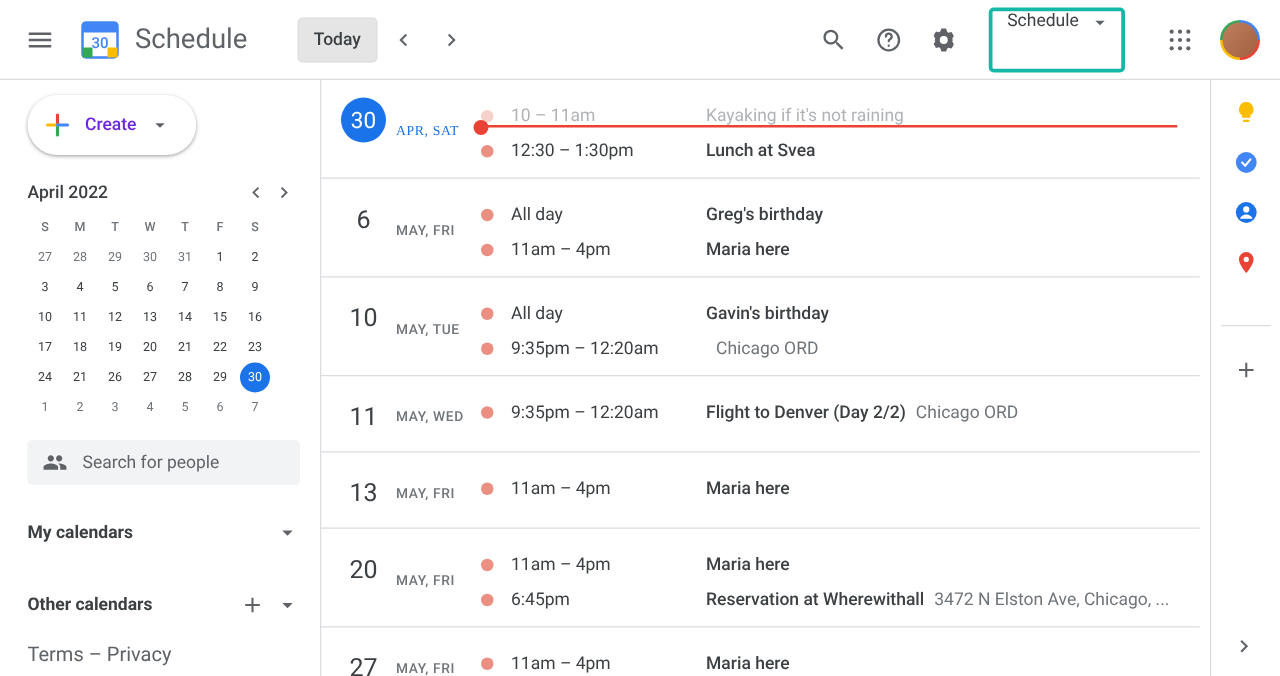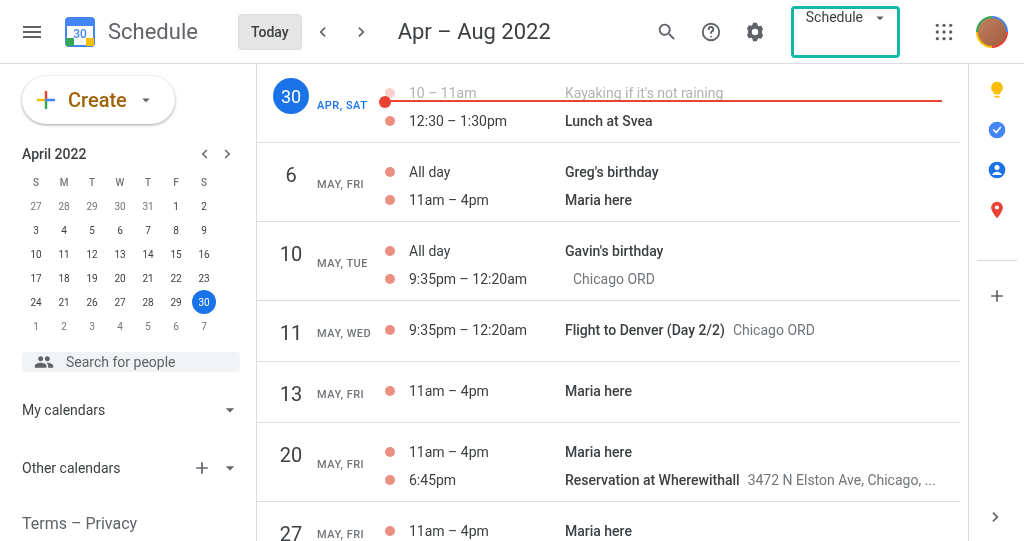--- a/index.html
+++ b/index.html
@@ -23,49 +23,49 @@
 .avatar { width: 32px; height: 32px; border-radius: 50%; margin-left: 8px; margin-right: 8px; cursor: pointer; background: conic-gradient(#4285f4 0 25%, #ea4335 0 50%, #fbbc04 0 75%, #34a853 0 100%); padding: 2px; }
 .avatar-inner { width: 100%; height: 100%; border-radius: 50%; background: linear-gradient(135deg, #c08060, #a06040); }
 
 
 .main { display: flex; height: calc(541px - 64px); position: relative; }
 
 
 .sidebar { width: 256px; padding: 12px 16px 0 22px; display:flex; flex-direction:column; }
 .create-btn { display: inline-flex; align-items: center; height: 48px; padding: 0 20px 0 12px; border-radius: 24px; box-shadow: 0 1px 2px rgba(60,64,67,.3), 0 1px 3px 1px rgba(60,64,67,.15); cursor: pointer; background: #fff; width: fit-content; margin-bottom: 14px; }
 .create-plus { width: 24px; height: 24px; margin-right: 10px; }
-.create-label { font-size: 20px; font-weight: 500; color: #a16207; margin-right: 10px;}
+.create-label { font-size: 14px; font-weight: 500; color: #6d28d9; margin-right: 10px;}
 .mini-cal-head { display: flex; align-items: center; justify-content: space-between; margin-top: 4px; }
 .mini-month { font-size: 14px; color: #3c4043; font-weight: 500; }
 .mini-nav { display: flex; }
 .mini-chev { width: 24px; height: 24px; display: flex; align-items: center; justify-content: center; cursor: pointer; color: #5f6368; border-radius:50%; }
 .mini-grid { margin-top: 4px; }
 .mini-row { display: flex; }
 .mini-cell { width: 28px; height: 24px; display: flex; align-items: center; justify-content: center; font-size: 10px; color: #70757a; cursor: pointer; border-radius: 50%; }
 .mini-cell.head { color: #70757a; font-size: 10px; font-weight: 500; cursor:default;}
 .mini-cell.cur { color: #3c4043; }
 .mini-cell.today { background: #1a73e8; color: #fff; width: 24px; height: 24px; margin: 0 2px; }
-.search-people { height: 20px; background: #f1f3f4; border-radius: 4px; display: flex; align-items: center; padding: 0 12px; margin-top: 14px; cursor: text; }
+.search-people { height: 36px; background: #f1f3f4; border-radius: 4px; display: flex; align-items: center; padding: 0 12px; margin-top: 14px; cursor: text; }
 .search-people span.icon { margin-right: 12px; color: #5f6368; display:flex; }
 .search-people span.ph { color: #5f6368; font-size: 14px; }
 .cal-section { display: flex; align-items: center; justify-content: space-between; height: 40px; margin-top: 18px; cursor: pointer; }
-.cal-section .lbl { font-size: 14px; font-weight: 400; color: #3c4043; }
+.cal-section .lbl { font-size: 14px; font-weight: 700; color: #3c4043; }
 .cal-section .icons { display: flex; gap: 8px; color: #5f6368; }
 .footer-links { margin-top: auto; padding-bottom: 8px; font-size: 16px; color: #5f6368; }
 .footer-links a { color: #5f6368; text-decoration: none; cursor:pointer;}
 
 
 .schedule { flex: 1; border-left: 1px solid #dadce0; overflow: hidden; position: relative; }
 .schedule-scroll { height: 100%; overflow-y: auto; padding-right: 8px; }
 .day-row { display: flex; border-bottom: 1px solid #dadce0; padding: 10px 0; }
 .day-date { width: 128px; display: flex; align-items: flex-start; padding-left: 16px; padding-top: 4px; }
 .day-num { width: 36px; height: 36px; border-radius: 50%; display: flex; align-items: center; justify-content: center; font-size: 20px; color: #3c4043; }
 .day-num.today { background: #1a73e8; color: #fff; font-size: 18px; }
 .day-wkd { font-size: 11px; color: #70757a; letter-spacing: 0.5px; font-weight: 500; margin-left: 8px; align-self: center; text-transform: uppercase;}
-.day-wkd.today { color: #1a73e8; }
+.day-wkd.today { color: #1a73e8; font-family: Liberation Serif, serif; }
 .day-events { flex: 1; display: flex; flex-direction: column; gap: 6px; padding-top: 8px;}
 .event { display: flex; align-items: center; min-height: 22px; cursor: pointer; }
 .event-dot { width: 10px; height: 10px; border-radius: 50%; background: #ea8f82; margin-right: 14px; flex-shrink: 0; }
 .event-dot.faded { opacity: 0.4; }
 .event-time { width: 156px; font-size: 14px; color: #3c4043; flex-shrink: 0; }
 .event-time.faded { color: #b0b3b6; }
 .event-title { font-size: 14px; color: #3c4043; font-weight: 500; white-space: nowrap; overflow: hidden; text-overflow: ellipsis; max-width: 400px;}
 .event-title.faded { color: #b0b3b6; font-weight: 400; }
 .event-loc { font-size: 14px; color: #70757a; margin-left: 8px; white-space: nowrap; overflow: hidden; text-overflow: ellipsis;}
 .now-line { position: absolute; left: 128px; right: 18px; height: 0; border-top: 2px solid #ea4335; top: 36px; z-index: 5;}
@@ -105,21 +105,20 @@
   <div class="nav-chev">
       <svg width="20" height="20" viewBox="0 0 24 24" fill="#5f6368">
         <path d="M15 6l-6 6 6 6 1.4-1.4L11.8 12l4.6-4.6z"></path>
       </svg>
     </div>
   <div class="nav-chev">
       <svg width="20" height="20" viewBox="0 0 24 24" fill="#5f6368">
         <path d="M9 6l6 6-6 6-1.4-1.4L12.2 12 7.6 7.4z"></path>
       </svg>
     </div>
-  <div class="date-range">Apr – Aug 2022</div>
   <div class="header-right">
     <div class="icon-btn">
         <svg width="22" height="22" viewBox="0 0 24 24" fill="#5f6368">
           <path d="M15.5 14h-.79l-.28-.27a6.5 6.5 0 1 0-.7.7l.27.28v.79l5 4.99L20.49 19l-4.99-5zm-6 0A4.5 4.5 0 1 1 14 9.5 4.5 4.5 0 0 1 9.5 14z"></path>
         </svg>
       </div>
     <div class="icon-btn">
         <svg width="22" height="22" viewBox="0 0 24 24" fill="none" stroke="#5f6368" stroke-width="2">
           <circle cx="12" cy="12" r="9"></circle>
           <path d="M9.5 9a2.5 2.5 0 1 1 3.5 2.3c-.8.4-1 1-1 1.7" stroke-linecap="round"></path>

